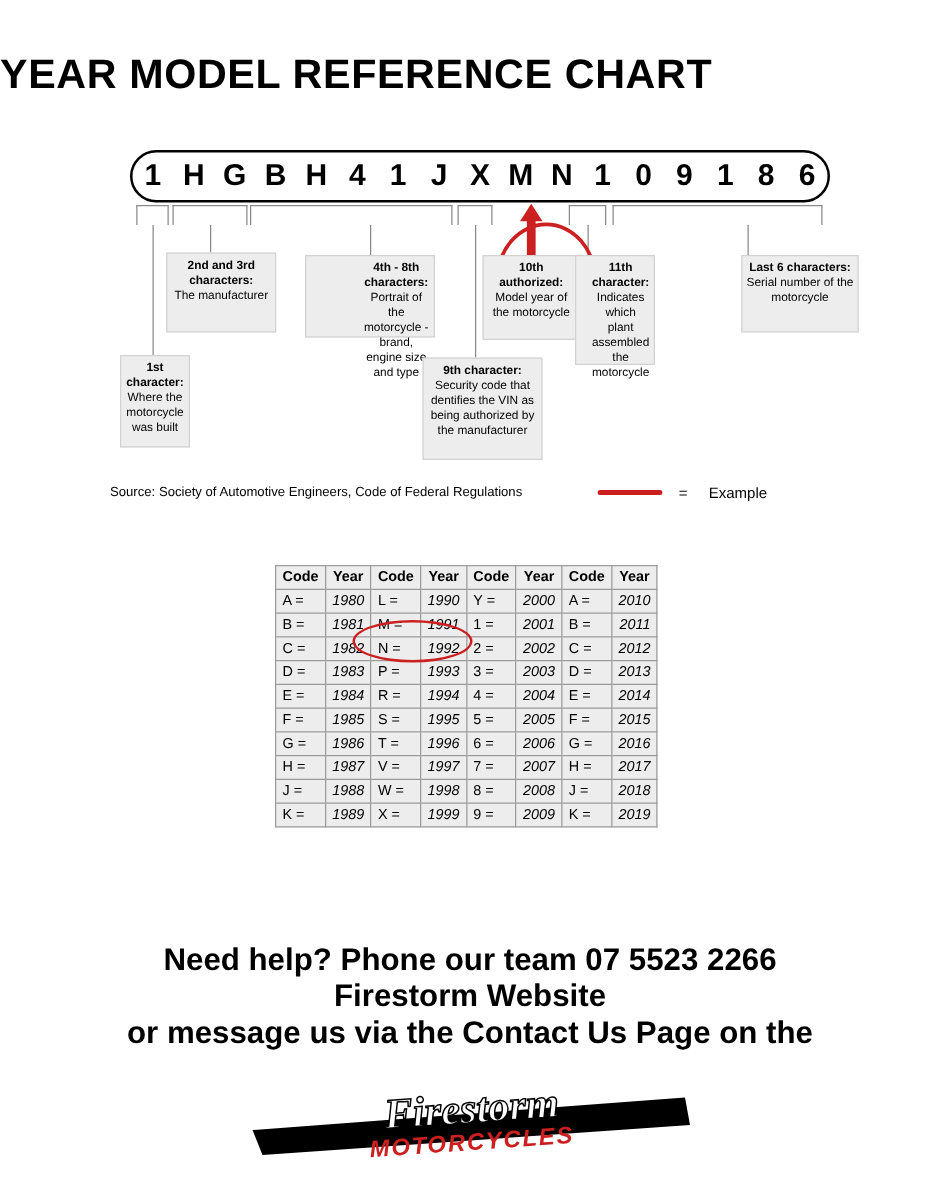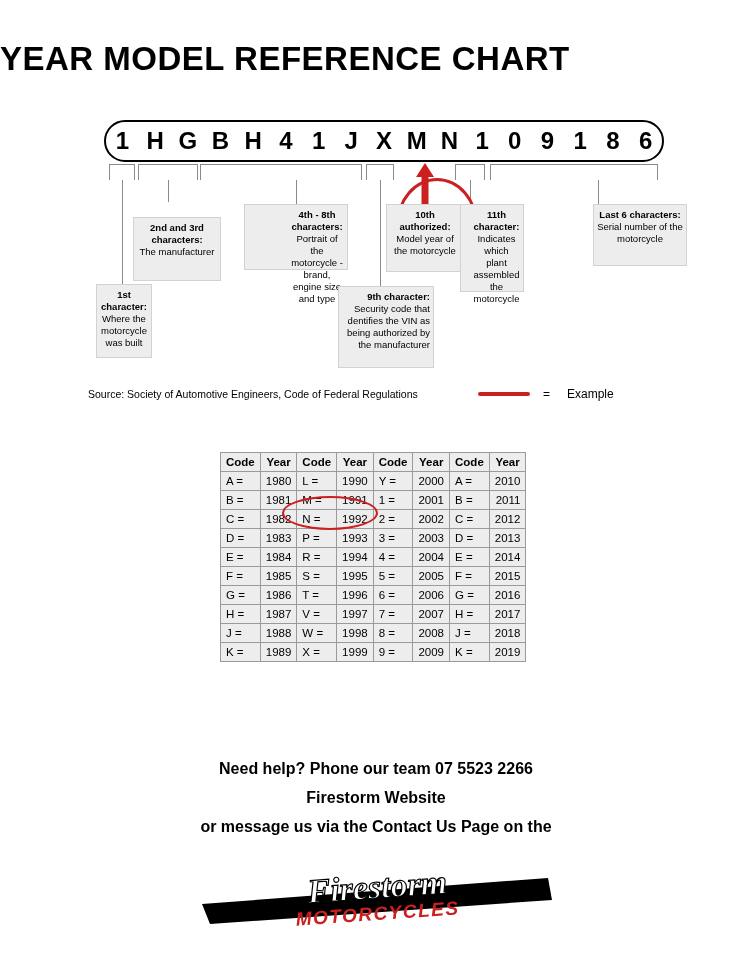--- a/index.html
+++ b/index.html
@@ -137,39 +137,39 @@
     height: 18px;
     box-sizing: border-box;
     background: #ededed;
     text-align: left;
     white-space: nowrap;
   }
   #code-table th {
     font-weight: bold;
     text-align: center;
   }
-  #code-table td.year { text-align: right; }
+  #code-table td.year { text-align: right; font-style: italic; }
   #table-ellipse {
     position: absolute;
     left: 282px;
     top: 496px;
     width: 92px;
     height: 30px;
     border: 2.5px solid #cc1f1f;
     border-radius: 50%;
   }
 
   
   #help-block {
     position: absolute;
     top: 754px;
     left: 0;
     width: 752px;
     text-align: center;
-    font-size: 16px;
+    font-size: 25px;
     font-weight: bold;
     line-height: 29px;
   }
 
   
   #logo {
     position: absolute;
     left: 196px;
     top: 860px;
     width: 360px;
@@ -234,31 +234,31 @@
 <svg id="vin-arrow" viewBox="0 0 18 42">
   <polygon points="9,0 18,14 12.5,14 12.5,42 5.5,42 5.5,14 0,14" fill="#cc1f1f"></polygon>
 </svg>
 <div id="vin-ellipse"></div>
 
 <div class="note" style="left:96px; top:284px; width:56px; height:74px;">
   <b>1st character:</b><br>
   <span>Where the motorcycle was built</span>
 </div>
 
-<div class="note" style="left:133px; top:202px; width:88px; height:64px;margin-top:15px;">
+<div class="note" style="left:133px; top:202px; width:88px; height:64px;">
   <b>2nd and 3rd characters:</b><br>
   <span>The manufacturer</span>
 </div>
 
 <div class="note" style="left:244px; top:204px; width:104px; height:66px;padding-left:45px;">
   <b>4th - 8th characters:</b><br>
   <span>Portrait of the motorcycle - brand, engine size and type</span>
 </div>
 
-<div class="note" style="left:338px; top:286px; width:96px; height:82px;text-align:right;">
+<div class="note" style="left:338px; top:286px; width:96px; height:82px;">
   <b>9th character:</b><br>
   <span>Security code that dentifies the VIN as being authorized by the manufacturer</span>
 </div>
 
 <div class="note" style="left:386px; top:204px; width:78px; height:68px;">
   <b>10th authorized:</b><br>
   <span>Model year of the motorcycle</span>
 </div>
 
 <div class="note" style="left:460px; top:204px; width:64px; height:88px;padding-left:12px;">

